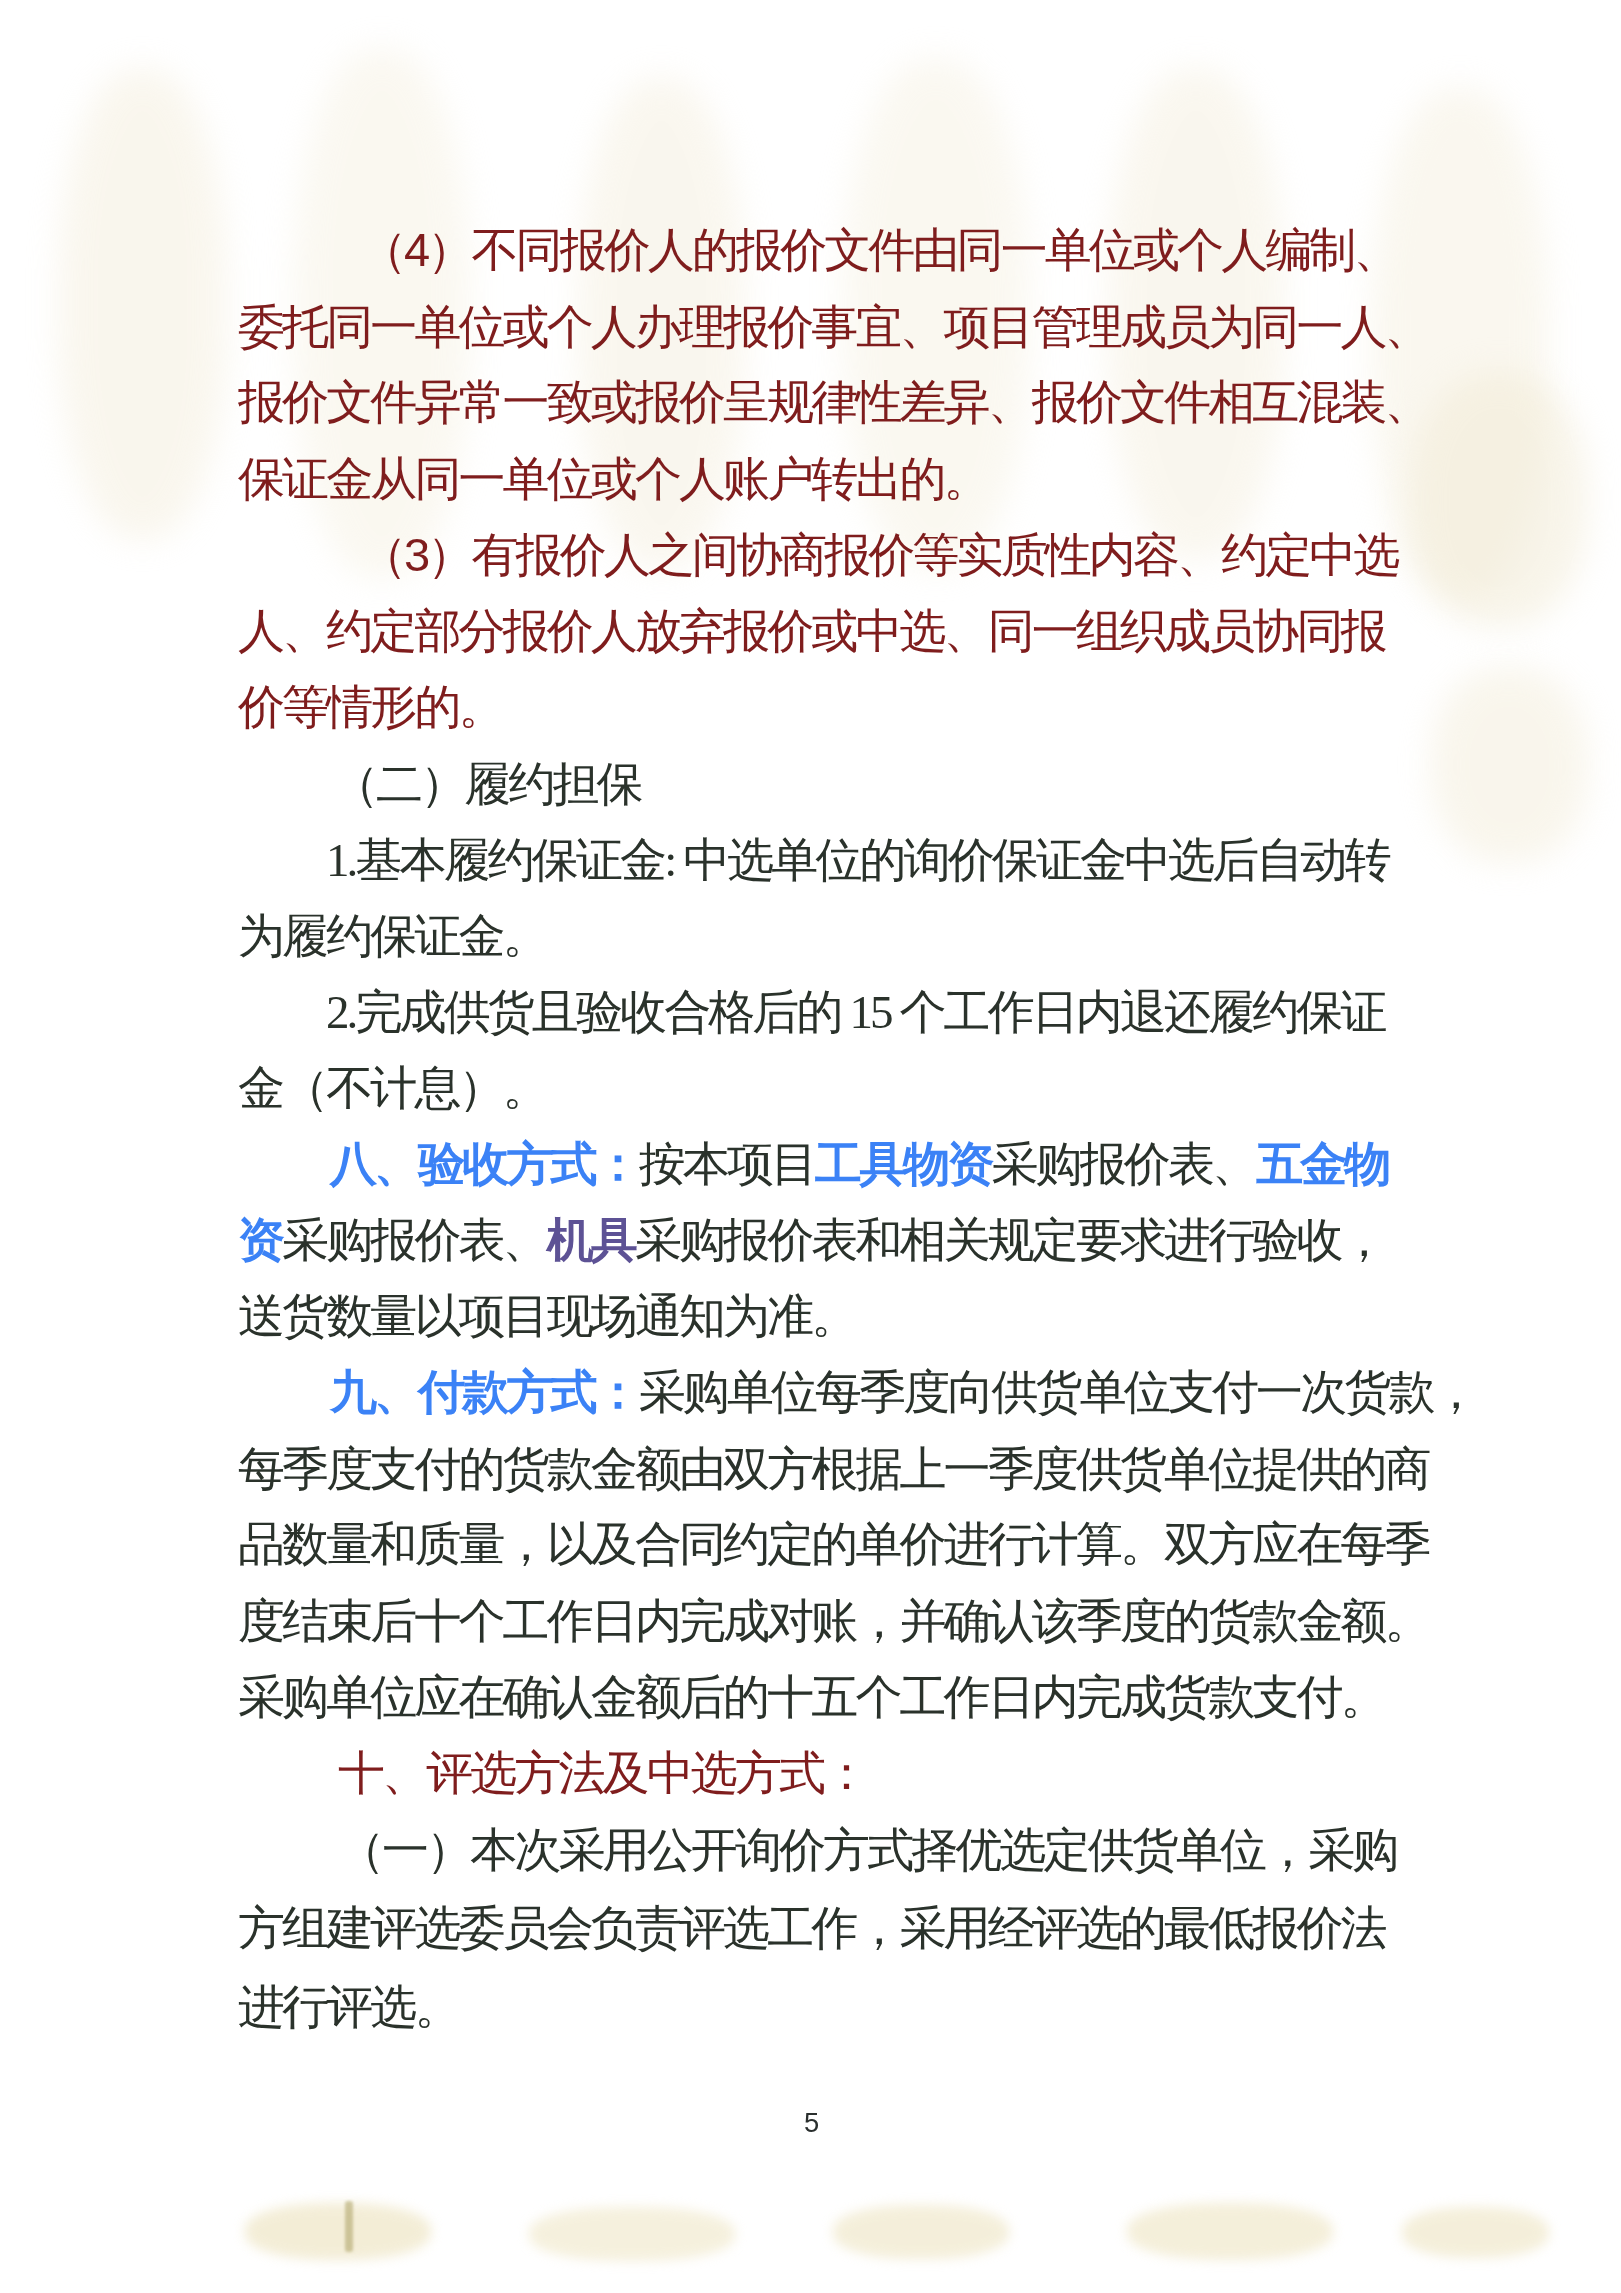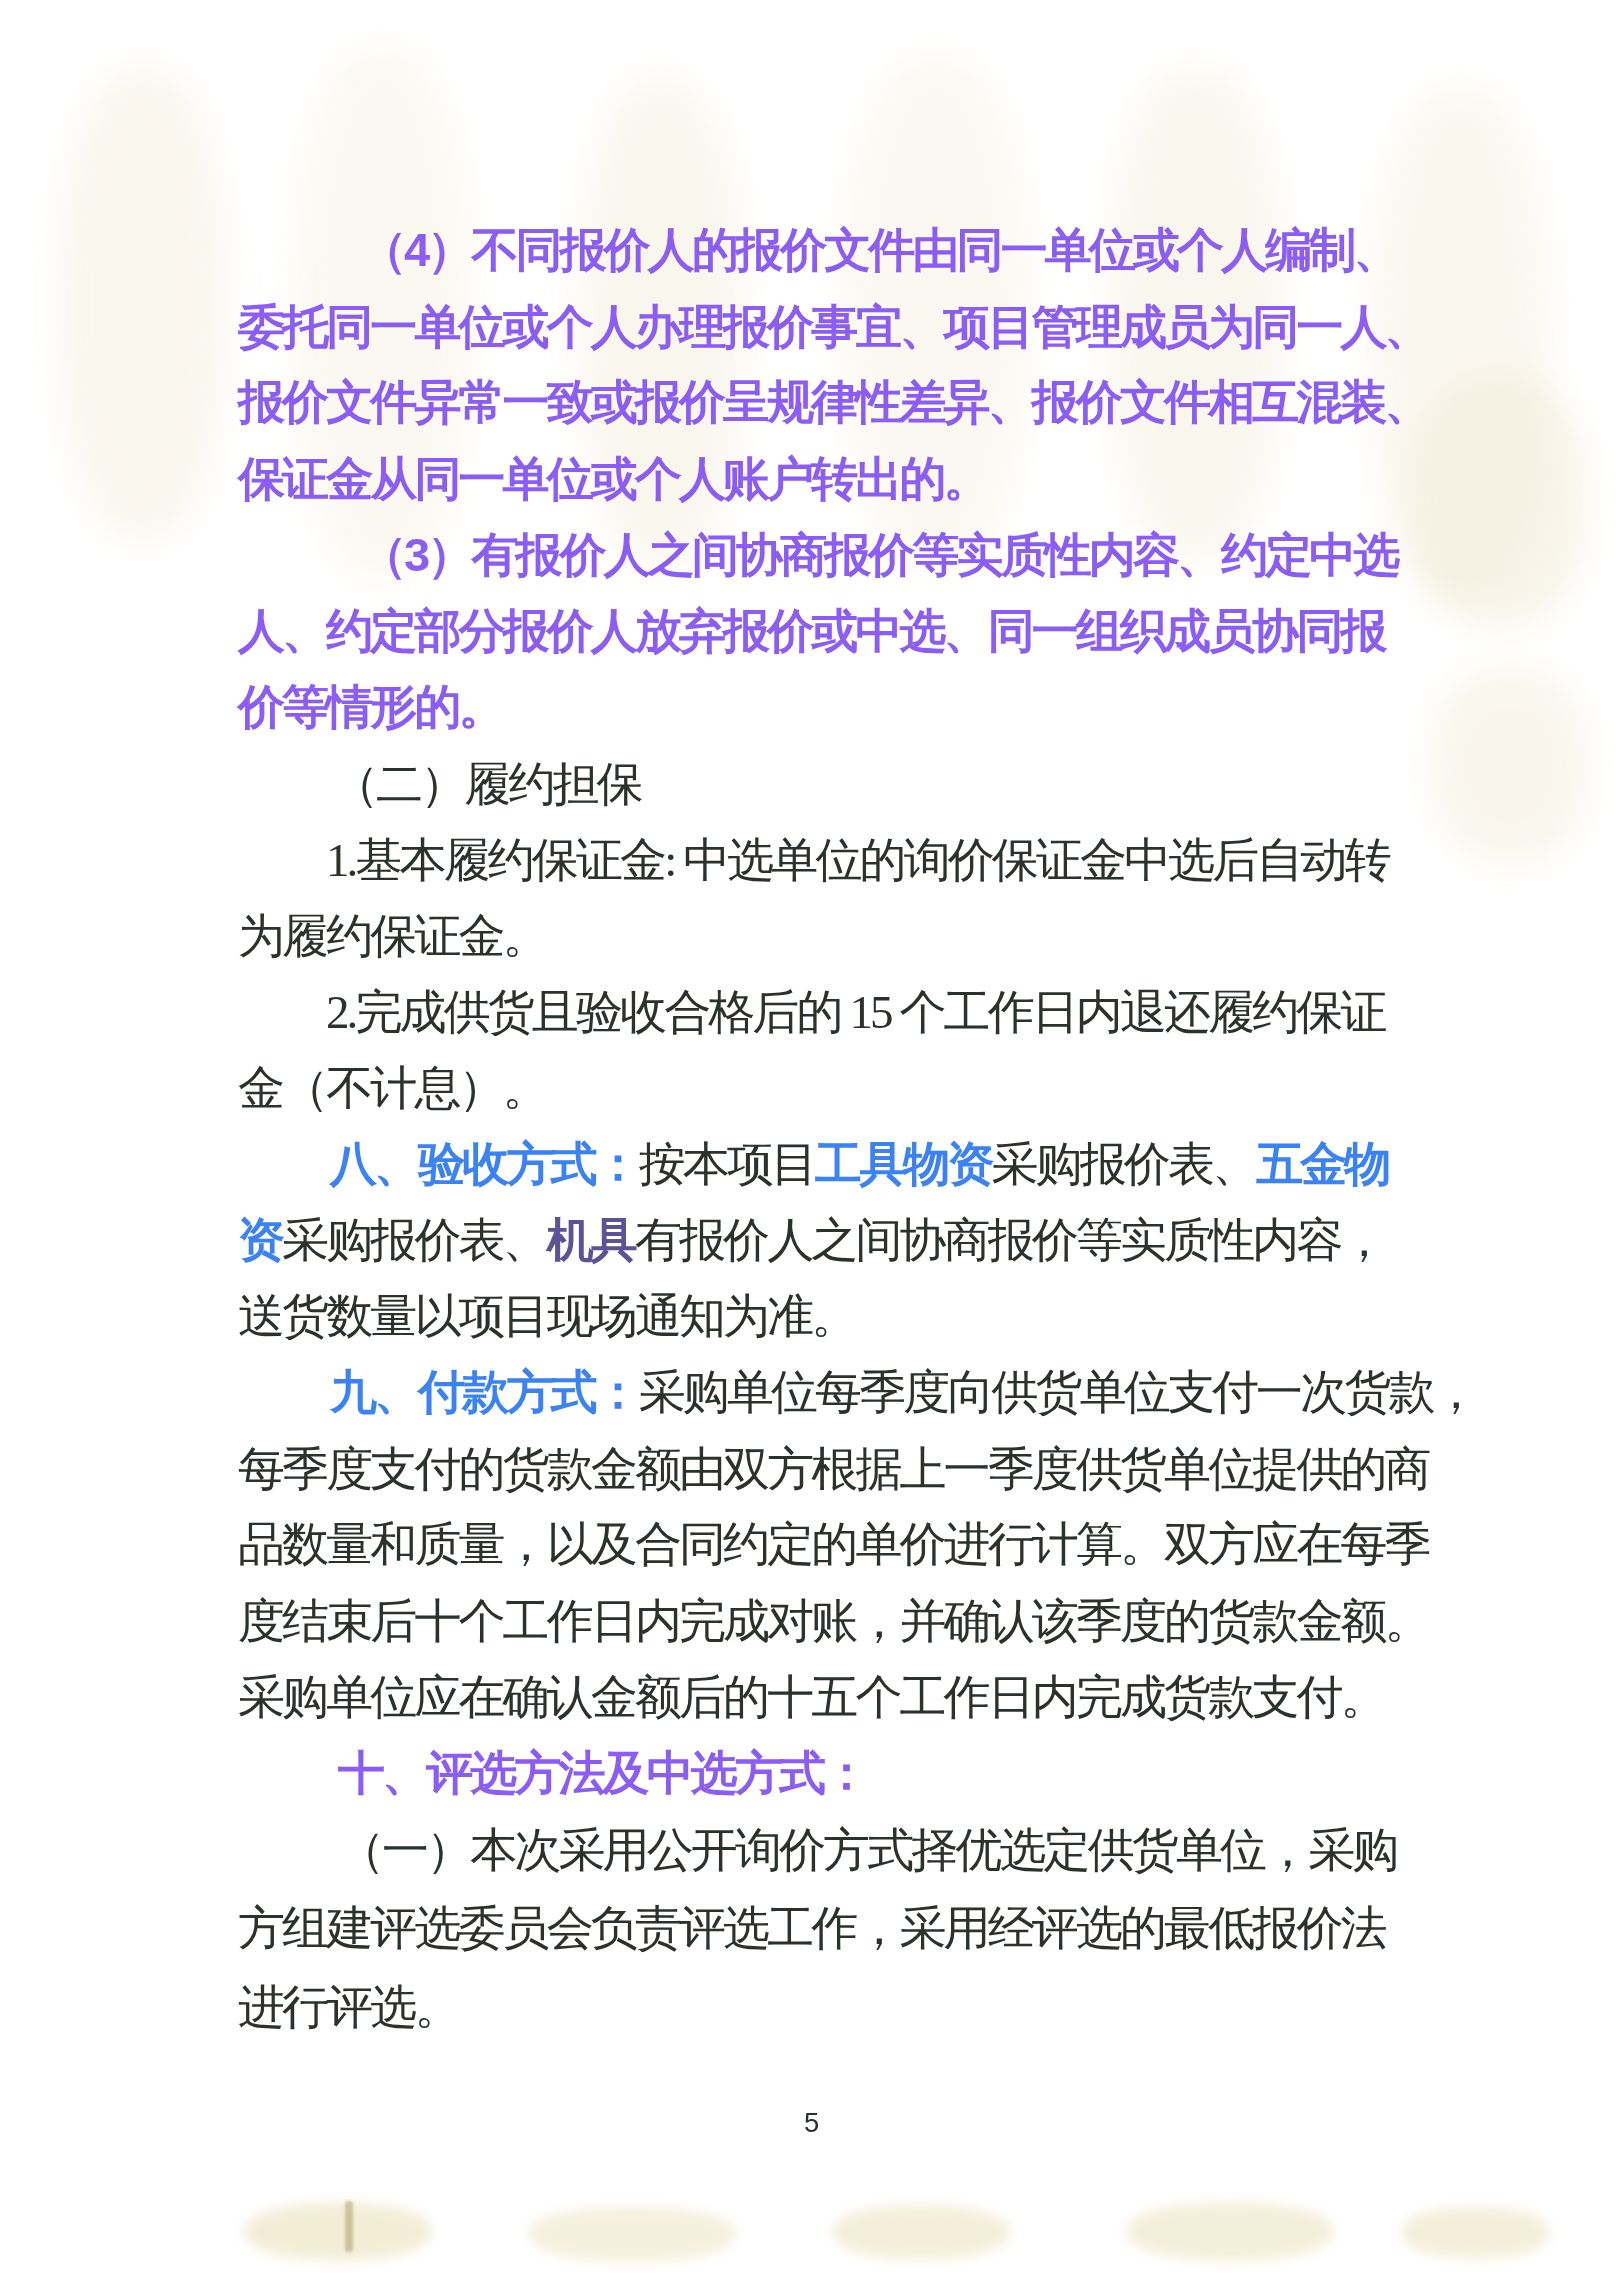--- a/index.html
+++ b/index.html
@@ -20,22 +20,22 @@
     color:#2a322b;
   }
   
   .hei{
     font-family:"Liberation Sans",sans-serif;
     font-weight:700;
     color:#3b82f6;
   }
   .ln.b{
     font-family:"Liberation Sans",sans-serif;
-    font-weight:700;
-    color:#8b5cf6;
+    font-weight:400;
+    color:#7f1d1d;
   }
   
   .purple{
     color:#5d5295;
     font-weight:700;
   }
   .pgnum{
     position:absolute;
     top:2107px;left:804px;
     font-size:27.4px;
@@ -83,21 +83,21 @@
 
   <div class="ln" style="left:332px;top:757px">（二）履约担保</div>
 
   <div class="ln" style="left:326px;top:833px">1.基本履约保证金: 中选单位的询价保证金中选后自动转</div>
   <div class="ln" style="left:238px;top:909px">为履约保证金。</div>
 
   <div class="ln" style="left:326px;top:985px">2.完成供货且验收合格后的 15 个工作日内退还履约保证</div>
   <div class="ln" style="left:238px;top:1061px">金（不计息）。</div>
 
   <div class="ln" style="left:330px;top:1137px"><span class="hei">八、验收方式：</span><span>按本项目</span><span class="hei">工具物资</span><span>采购报价表、</span><span class="hei">五金物</span></div>
-  <div class="ln" style="left:238px;top:1213px"><span class="hei">资</span><span>采购报价表、</span><span class="purple">机具</span><span>有报价人之间协商报价等实质性内容，</span></div>
+  <div class="ln" style="left:238px;top:1213px"><span class="hei">资</span><span>采购报价表、</span><span class="purple">机具</span><span>采购报价表和相关规定要求进行验收，</span></div>
   <div class="ln" style="left:238px;top:1289px">送货数量以项目现场通知为准。</div>
 
   <div class="ln" style="left:330px;top:1365px"><span class="hei">九、付款方式：</span><span>采购单位每季度向供货单位支付一次货款，</span></div>
   <div class="ln" style="left:238px;top:1442px">每季度支付的货款金额由双方根据上一季度供货单位提供的商</div>
   <div class="ln" style="left:238px;top:1517px">品数量和质量，以及合同约定的单价进行计算。双方应在每季</div>
   <div class="ln" style="left:238px;top:1670px">采购单位应在确认金额后的十五个工作日内完成货款支付。</div>
   <div class="ln" style="left:238px;top:1594px">度结束后十个工作日内完成对账，并确认该季度的货款金额。</div>
 
   <div class="ln" style="left:338px;top:1823px">（一）本次采用公开询价方式择优选定供货单位，采购</div>
   <div class="ln b" style="left:338px;top:1746px">十、评选方法及中选方式：</div>

